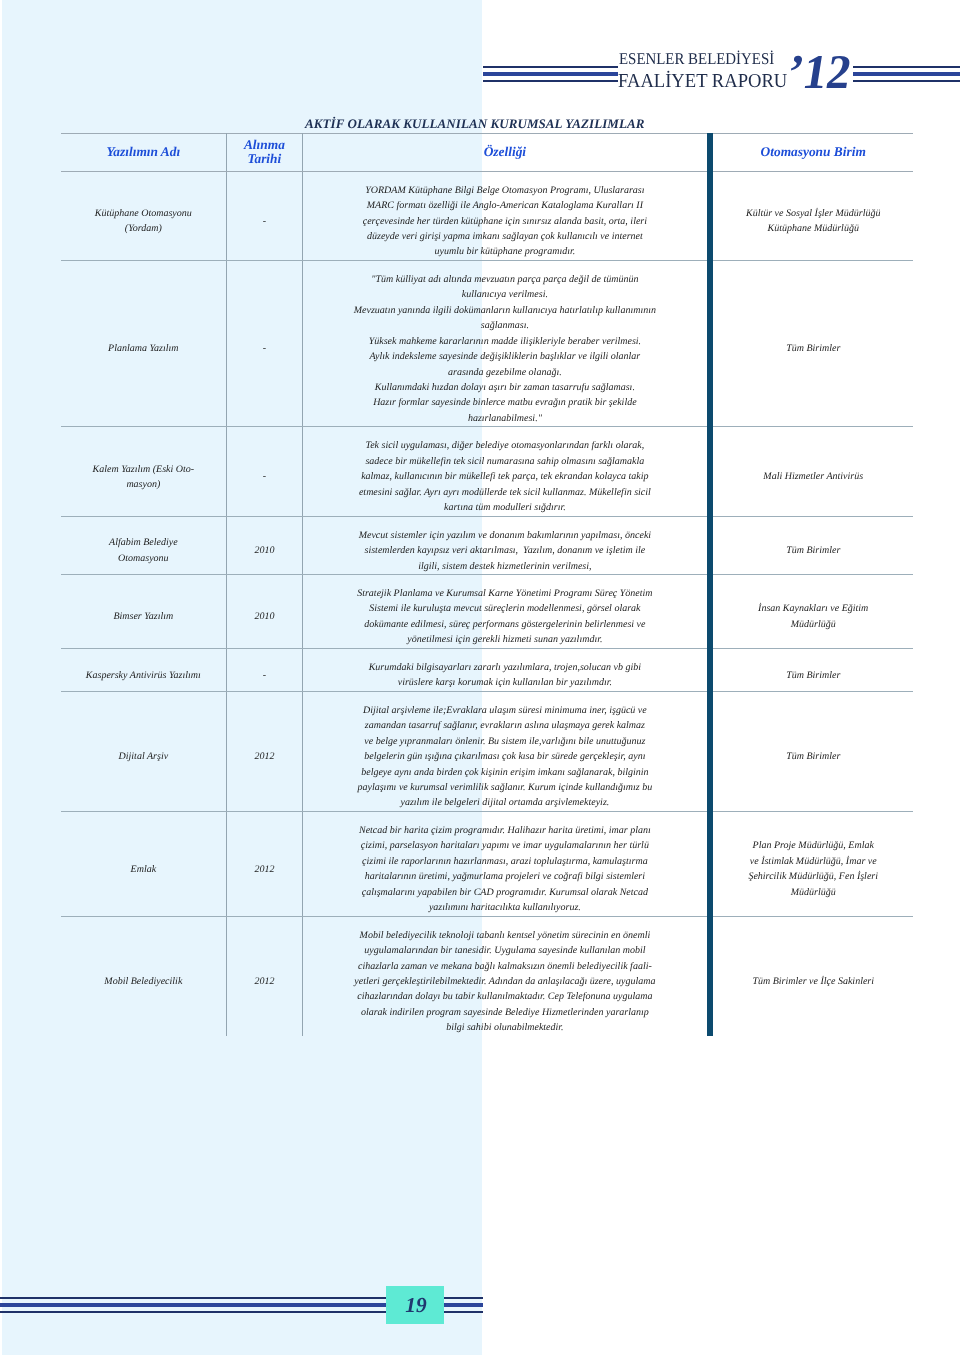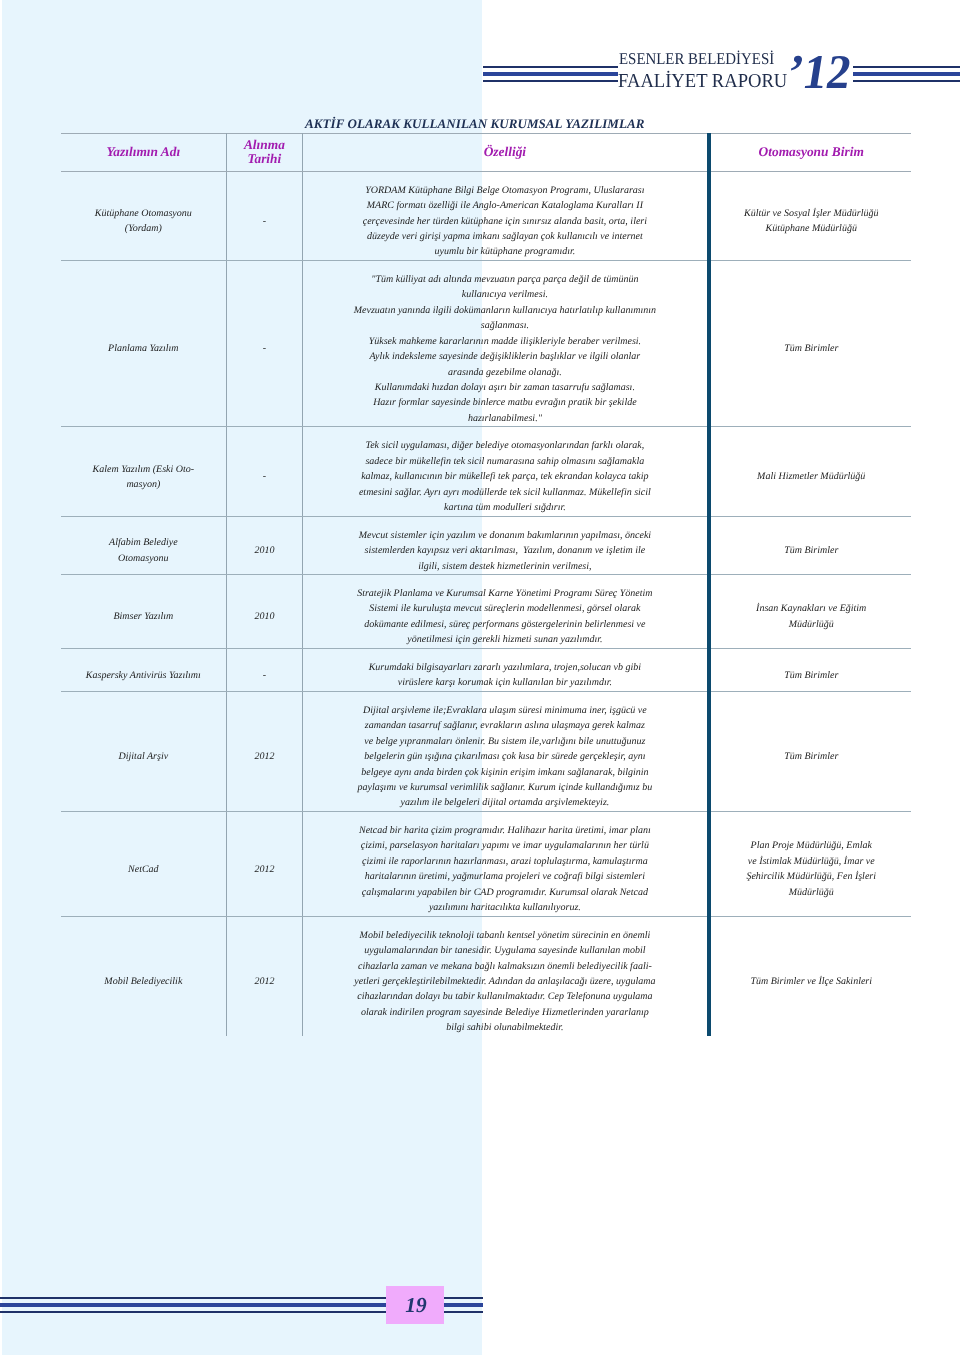--- a/index.html
+++ b/index.html
@@ -12,31 +12,31 @@
   .hdr-l1{position:absolute;left:619px;top:49.2px;font-size:16.5px;color:#212e4c;white-space:nowrap;transform:scaleX(0.903);transform-origin:left top;}
   .hdr-l2{position:absolute;left:618px;top:69.6px;font-size:19.8px;color:#212e4c;white-space:nowrap;transform:scaleX(0.94);transform-origin:left top;}
   .hdr-year{position:absolute;left:792px;top:45px;font-size:48.5px;font-weight:bold;color:#26408c;line-height:normal;white-space:nowrap;transform:skewX(-9deg) scaleX(0.975);transform-origin:left top;}
   .bar{position:absolute;background:#1f3168;}
   .bar.mid{background:#2b459a;}
 
   .title{position:absolute;left:305px;top:115.5px;font-style:italic;font-weight:bold;font-size:13.05px;color:#1e3054;letter-spacing:0.05px;white-space:nowrap;}
 
   table.t{position:absolute;left:60.7px;top:133px;width:844.8px;border-collapse:collapse;table-layout:fixed;}
   table.t td,table.t th{vertical-align:middle;text-align:center;font-style:italic;white-space:pre;}
-  table.t thead th{white-space:pre-line;color:#a21caf;font-weight:bold;font-size:13.4px;height:36.6px;padding:0;border-top:1.4px solid #9eabb5;border-bottom:1.4px solid #9eabb5;line-height:13.9px;}
+  table.t thead th{white-space:pre-line;color:#1d4ed8;font-weight:bold;font-size:13.4px;height:36.6px;padding:0;border-top:1.4px solid #9eabb5;border-bottom:1.4px solid #9eabb5;line-height:13.9px;}
   table.t tbody td{color:#1c1c1c;font-size:10px;border-bottom:1px solid #9dafba;line-height:15.45px;padding:11px 2px 0 2px;}
   .c1{width:165.3px;}
   .c2{width:74.8px;}
   .c3{width:404.2px;}
   .c4{width:200.5px;}
   td.c1,td.c2,th.c1,th.c2{border-right:1px solid #93a5b1;}
-  td.c3,th.c3{border-right:4px solid #0c4a6e;}
+  td.c3,th.c3{border-right:6px solid #0c4a6e;}
   tbody tr:last-child td{border-bottom:none;}
 
-  .num{position:absolute;left:386px;top:1285.5px;width:58px;height:38px;background:#f0abfc;text-align:center;}
+  .num{position:absolute;left:386px;top:1285.5px;width:58px;height:38px;background:#5eead4;text-align:center;}
   .numtxt{position:absolute;left:1px;top:7px;width:58px;font-style:italic;font-weight:bold;font-size:21.4px;color:#20386f;}
 </style>
 </head>
 <body>
 
 <div class="page">
   <div class="tint"></div>
 
   <div>
     <div class="bar" style="left:483px;top:66.3px;width:135px;height:2.1px;"></div>
@@ -92,21 +92,21 @@
         </tr>
         <tr style="height: 84px;">
           <td class="c1">Kalem Yazılım (Eski Oto-
 masyon)</td>
           <td class="c2">-</td>
           <td class="c3">Tek sicil uygulaması, diğer belediye otomasyonlarından farklı olarak,
 sadece bir mükellefin tek sicil numarasına sahip olmasını sağlamakla
 kalmaz, kullanıcının bir mükellefi tek parça, tek ekrandan kolayca takip
 etmesini sağlar. Ayrı ayrı modüllerde tek sicil kullanmaz. Mükellefin sicil
 kartına tüm modulleri sığdırır.</td>
-          <td class="c4">Mali Hizmetler Müdürlüğü</td>
+          <td class="c4">Mali Hizmetler Antivirüs</td>
         </tr>
         <tr style="height: 54px;">
           <td class="c1">Alfabim Belediye
 Otomasyonu</td>
           <td class="c2">2010</td>
           <td class="c3">Mevcut sistemler için yazılım ve donanım bakımlarının yapılması, önceki
 sistemlerden kayıpsız veri aktarılması,  Yazılım, donanım ve işletim ile
 ilgili, sistem destek hizmetlerinin verilmesi,</td>
           <td class="c4">Tüm Birimler</td>
         </tr>
@@ -133,21 +133,21 @@
           <td class="c3">Dijital arşivleme ile;Evraklara ulaşım süresi minimuma iner, işgücü ve
 zamandan tasarruf sağlanır, evrakların aslına ulaşmaya gerek kalmaz
 ve belge yıpranmaları önlenir. Bu sistem ile,varlığını bile unuttuğunuz
 belgelerin gün ışığına çıkarılması çok kısa bir sürede gerçekleşir, aynı
 belgeye aynı anda birden çok kişinin erişim imkanı sağlanarak, bilginin
 paylaşımı ve kurumsal verimlilik sağlanır. Kurum içinde kullandığımız bu
 yazılım ile belgeleri dijital ortamda arşivlemekteyiz.</td>
           <td class="c4">Tüm Birimler</td>
         </tr>
         <tr style="height: 96px;">
-          <td class="c1">NetCad</td>
+          <td class="c1">Emlak</td>
           <td class="c2">2012</td>
           <td class="c3">Netcad bir harita çizim programıdır. Halihazır harita üretimi, imar planı
 çizimi, parselasyon haritaları yapımı ve imar uygulamalarının her türlü
 çizimi ile raporlarının hazırlanması, arazi toplulaştırma, kamulaştırma
 haritalarının üretimi, yağmurlama projeleri ve coğrafi bilgi sistemleri
 çalışmalarını yapabilen bir CAD programıdır. Kurumsal olarak Netcad
 yazılımını haritacılıkta kullanılıyoruz.</td>
           <td class="c4">Plan Proje Müdürlüğü, Emlak
 ve İstimlak Müdürlüğü, İmar ve
 Şehircilik Müdürlüğü, Fen İşleri

